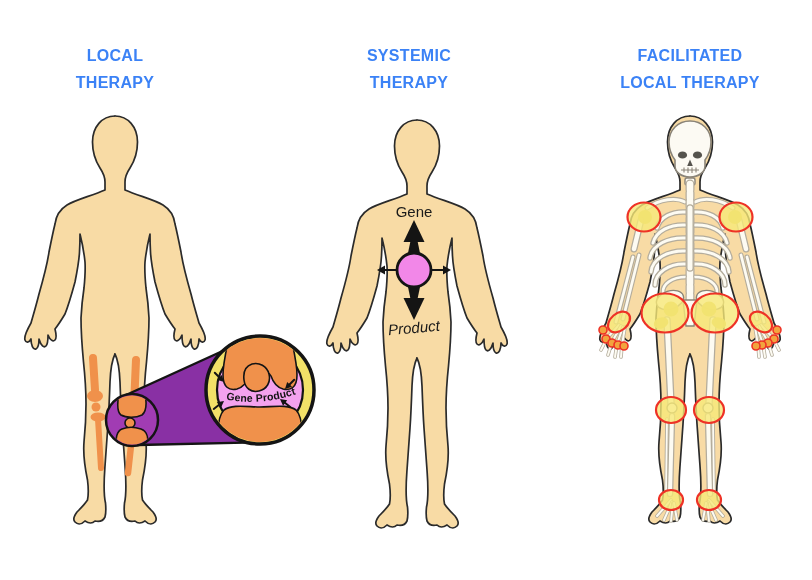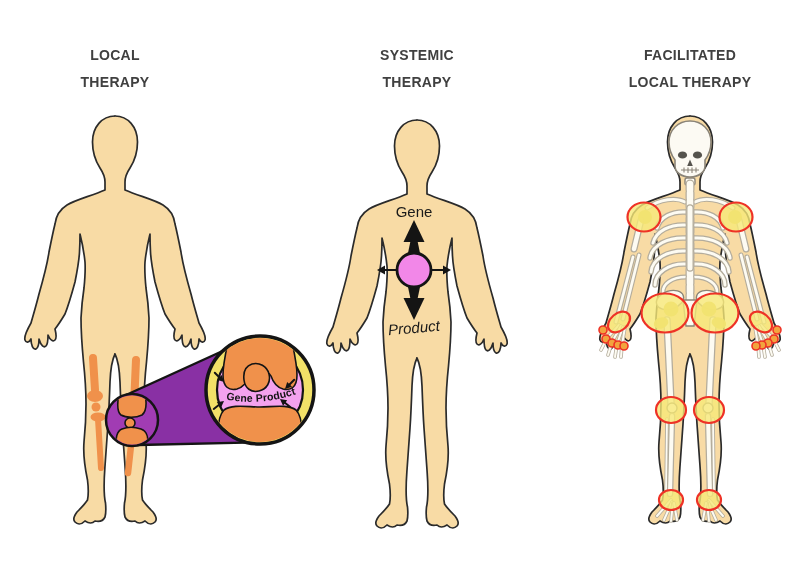--- a/index.html
+++ b/index.html
@@ -1,21 +1,21 @@
 <!DOCTYPE html>
 <html><head>
 <meta charset="utf-8">
 <style>
   html,body{margin:0;padding:0;background:#fff;}
   .stage{position:relative;width:812px;height:580px;background:#fff;overflow:hidden;
          font-family:"Liberation Sans",sans-serif;}
   .title{position:absolute;top:42px;text-align:center;font-weight:bold;
-         font-size:14px;line-height:27px;letter-spacing:.3px;color:#404040;}
+         font-size:16px;line-height:27px;letter-spacing:.3px;color:#3b82f6;}
   #t1{left:18px;width:194px;}
-  #t2{left:320px;width:194px;}
+  #t2{left:312px;width:194px;}
   #t3{left:566px;width:248px;}
   svg text{font-family:"Liberation Sans",sans-serif;}
   .skin{fill:#F8DBA5;stroke:#2B2B2B;stroke-width:1.7;stroke-linejoin:round;stroke-linecap:round;}
   .seam{fill:#F8DBA5;}
   .obone{fill:#F0914B;}
   .obone-s{fill:#F0914B;stroke:#141414;stroke-width:1.6;stroke-linejoin:round;}
   .obone-l{stroke:#F0914B;stroke-linecap:round;fill:none;}
   .blk{fill:#141414;}
   .sa-l{stroke:#141414;stroke-width:2;fill:none;stroke-linecap:round;}
   .bb{stroke:#B3AC9C;fill:none;stroke-linecap:round;}

